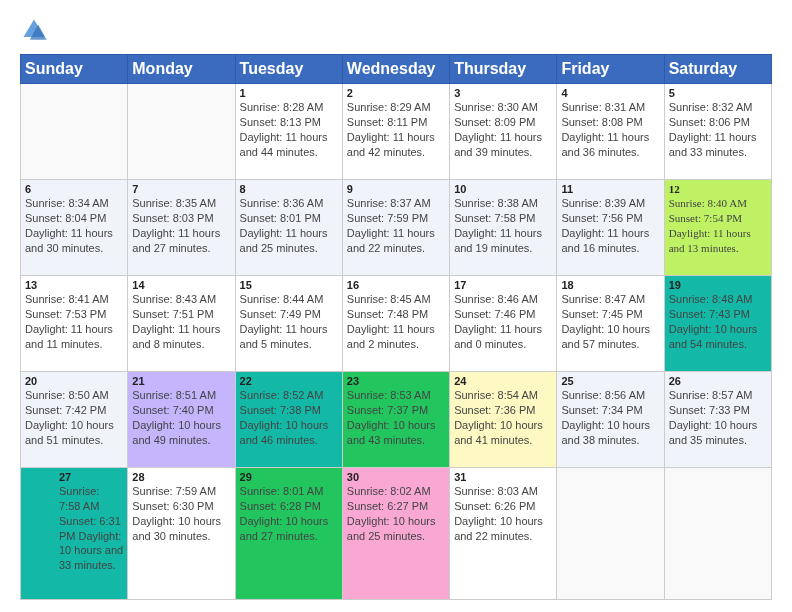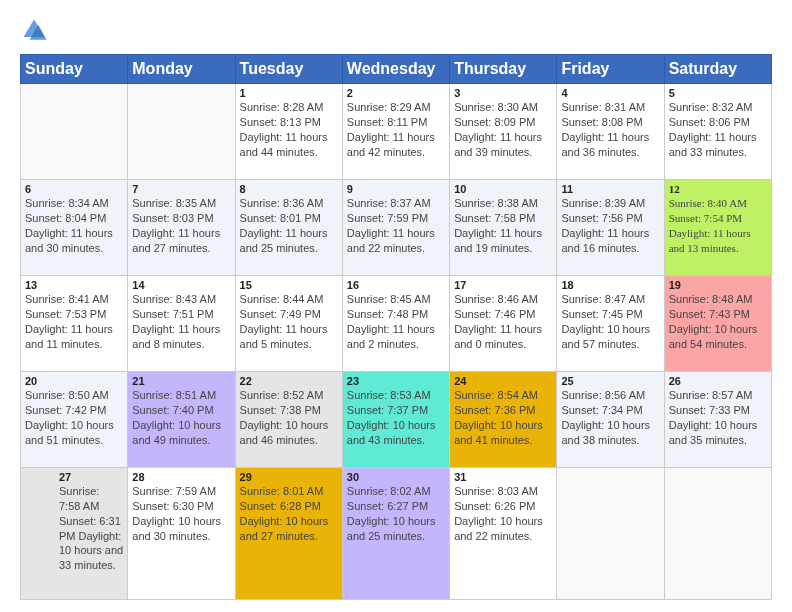--- a/index.html
+++ b/index.html
@@ -242,91 +242,91 @@
             <div class="day-info">Sunrise: 8:46 AM
 Sunset: 7:46 PM
 Daylight: 11 hours and 0 minutes.</div>
           </td>
           <td style="background: rgb(255, 255, 255);">
             <span class="day-num">18</span>
             <div class="day-info">Sunrise: 8:47 AM
 Sunset: 7:45 PM
 Daylight: 10 hours and 57 minutes.</div>
           </td>
-          <td style="background: #fca5a5;">
+          <td style="background: #14b8a6;">
             <span class="day-num">19</span>
             <div class="day-info">Sunrise: 8:48 AM
 Sunset: 7:43 PM
 Daylight: 10 hours and 54 minutes.</div>
           </td>
         </tr>
         <tr>
           <td style="background: rgb(240, 243, 250);">
             <span class="day-num">20</span>
             <div class="day-info">Sunrise: 8:50 AM
 Sunset: 7:42 PM
 Daylight: 10 hours and 51 minutes.</div>
           </td>
           <td style="background: #c4b5fd;">
             <span class="day-num">21</span>
             <div class="day-info">Sunrise: 8:51 AM
 Sunset: 7:40 PM
 Daylight: 10 hours and 49 minutes.</div>
           </td>
-          <td style="background: #e5e5e5; margin-left: 40px;">
+          <td style="background: #14b8a6; margin-left: 40px;">
             <span class="day-num">22</span>
             <div class="day-info">Sunrise: 8:52 AM
 Sunset: 7:38 PM
 Daylight: 10 hours and 46 minutes.</div>
           </td>
-          <td style="background: #5eead4;">
+          <td style="background: #22c55e;">
             <span class="day-num">23</span>
             <div class="day-info">Sunrise: 8:53 AM
 Sunset: 7:37 PM
 Daylight: 10 hours and 43 minutes.</div>
           </td>
-          <td style="background: #eab308; margin-top: 41px;">
+          <td style="background: #fef9c3; margin-top: 41px;">
             <span class="day-num">24</span>
             <div class="day-info">Sunrise: 8:54 AM
 Sunset: 7:36 PM
 Daylight: 10 hours and 41 minutes.</div>
           </td>
           <td style="background: rgb(240, 243, 250);">
             <span class="day-num">25</span>
             <div class="day-info">Sunrise: 8:56 AM
 Sunset: 7:34 PM
 Daylight: 10 hours and 38 minutes.</div>
           </td>
           <td style="background: rgb(240, 243, 250);">
             <span class="day-num">26</span>
             <div class="day-info">Sunrise: 8:57 AM
 Sunset: 7:33 PM
 Daylight: 10 hours and 35 minutes.</div>
           </td>
         </tr>
         <tr>
-          <td style="background: #e5e5e5; padding-left: 38px;">
+          <td style="background: #14b8a6; padding-left: 38px;">
             <span class="day-num">27</span>
             <div class="day-info">Sunrise: 7:58 AM
 Sunset: 6:31 PM
 Daylight: 10 hours and 33 minutes.</div>
           </td>
           <td style="background: rgb(255, 255, 255); margin-top: 48px;">
             <span class="day-num">28</span>
             <div class="day-info">Sunrise: 7:59 AM
 Sunset: 6:30 PM
 Daylight: 10 hours and 30 minutes.</div>
           </td>
-          <td style="background: #eab308;">
+          <td style="background: #22c55e;">
             <span class="day-num">29</span>
             <div class="day-info">Sunrise: 8:01 AM
 Sunset: 6:28 PM
 Daylight: 10 hours and 27 minutes.</div>
           </td>
-          <td style="background: #c4b5fd; margin-top: 16px;">
+          <td style="background: #f9a8d4; margin-top: 16px;">
             <span class="day-num">30</span>
             <div class="day-info">Sunrise: 8:02 AM
 Sunset: 6:27 PM
 Daylight: 10 hours and 25 minutes.</div>
           </td>
           <td style="background: rgb(255, 255, 255);">
             <span class="day-num">31</span>
             <div class="day-info">Sunrise: 8:03 AM
 Sunset: 6:26 PM
 Daylight: 10 hours and 22 minutes.</div>

